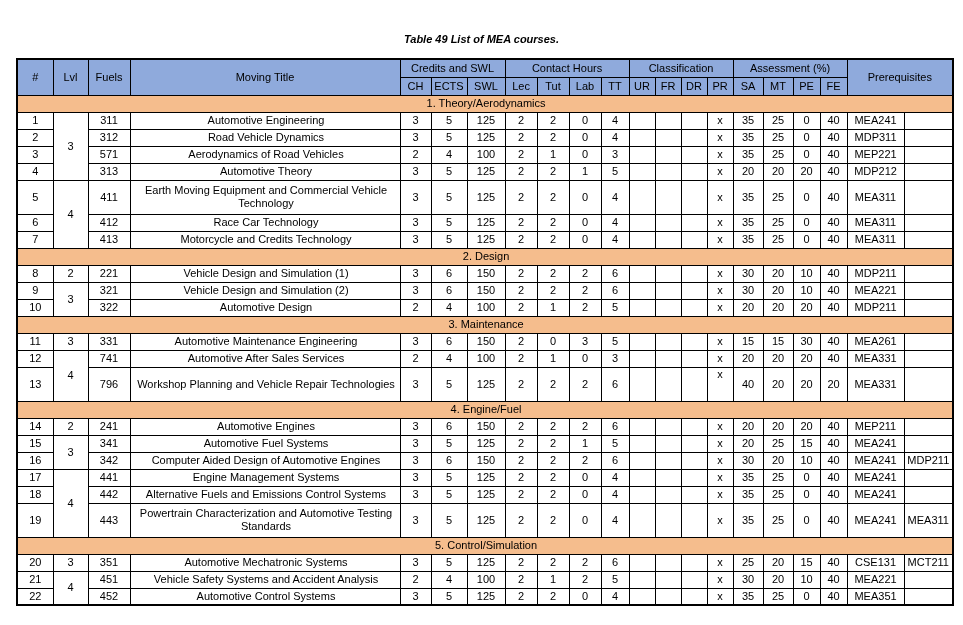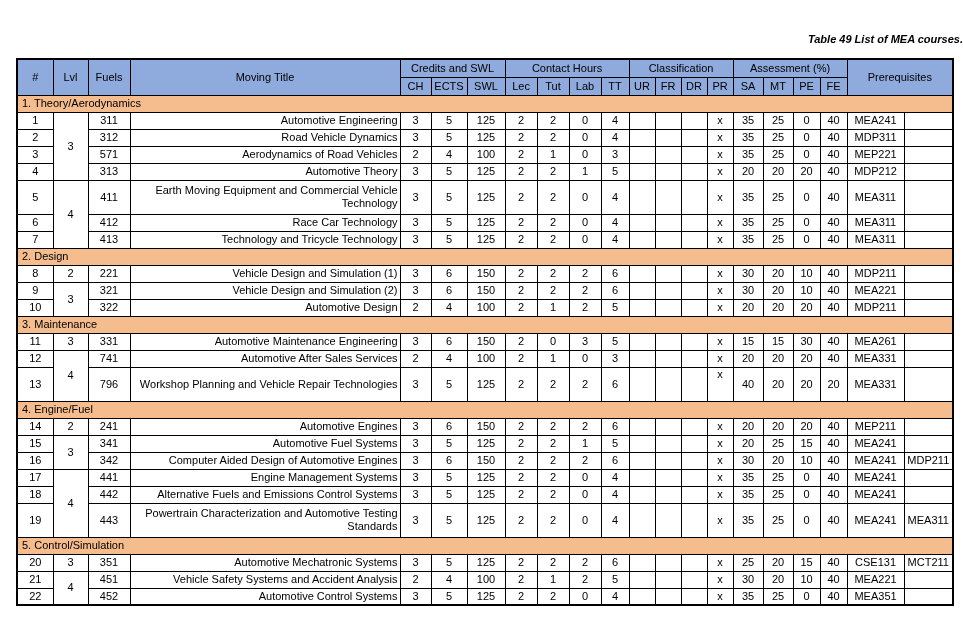--- a/index.html
+++ b/index.html
@@ -3,42 +3,42 @@
 <meta charset="utf-8">
 <style>
   :root { --hdr:#8FAADC; --sec:#F5BD8D; --bd:#000000; }
   * { box-sizing:border-box; }
   html,body { margin:0; padding:0; }
   body {
     width:963px; height:625px; background:#ffffff; overflow:hidden;
     font-family:"Liberation Sans", sans-serif; color:#000;
   }
   .doc-title {
-    text-align:right; font-size:11px; font-weight:bold; font-style:italic;
+    text-align:center; font-size:11px; font-weight:bold; font-style:italic;
     padding-top:33px; margin:0 0 13px 0;
   }
   table.courses {
     border-collapse:collapse; table-layout:fixed;
     width:936px; margin-left:16px;
     border:2px solid var(--bd);
   }
   th, td {
     border:1px solid var(--bd);
     font-size:11px; font-weight:normal;
     padding:0 2px; text-align:center; vertical-align:middle;
     overflow:hidden; line-height:1.18;
   }
   thead th { background:var(--hdr); height:18px; }
   tbody tr { height:17px; }
   tbody tr.tall { height:34px; }
   tbody td { background:#ffffff; }
   tr.section-row td {
-    background:var(--sec); text-align:left; height:16px; padding-left:4px;
+    background:var(--sec); text-align:center; height:16px; padding-left:4px;
   }
-  td.c-title { text-align:right; padding-left:4px; }
+  td.c-title { text-align:center; padding-left:4px; }
   td.pr-top { vertical-align:top; }
 </style>
 </head>
 <body>
 
 <div class="doc-title">Table 49 List of MEA courses.</div>
 
 <table class="courses">
   <colgroup>
     <col style="width:36px">
@@ -227,21 +227,21 @@
         <td>35</td>
         <td>25</td>
         <td>0</td>
         <td>40</td>
         <td>MEA311</td>
         <td></td>
       </tr>
       <tr>
         <td>7</td>
         <td>413</td>
-        <td class="c-title">Technology and Tricycle Technology</td>
+        <td class="c-title">Motorcycle and Credits Technology</td>
         <td>3</td>
         <td>5</td>
         <td>125</td>
         <td>2</td>
         <td>2</td>
         <td>0</td>
         <td>4</td>
         <td></td>
         <td></td>
         <td></td>

